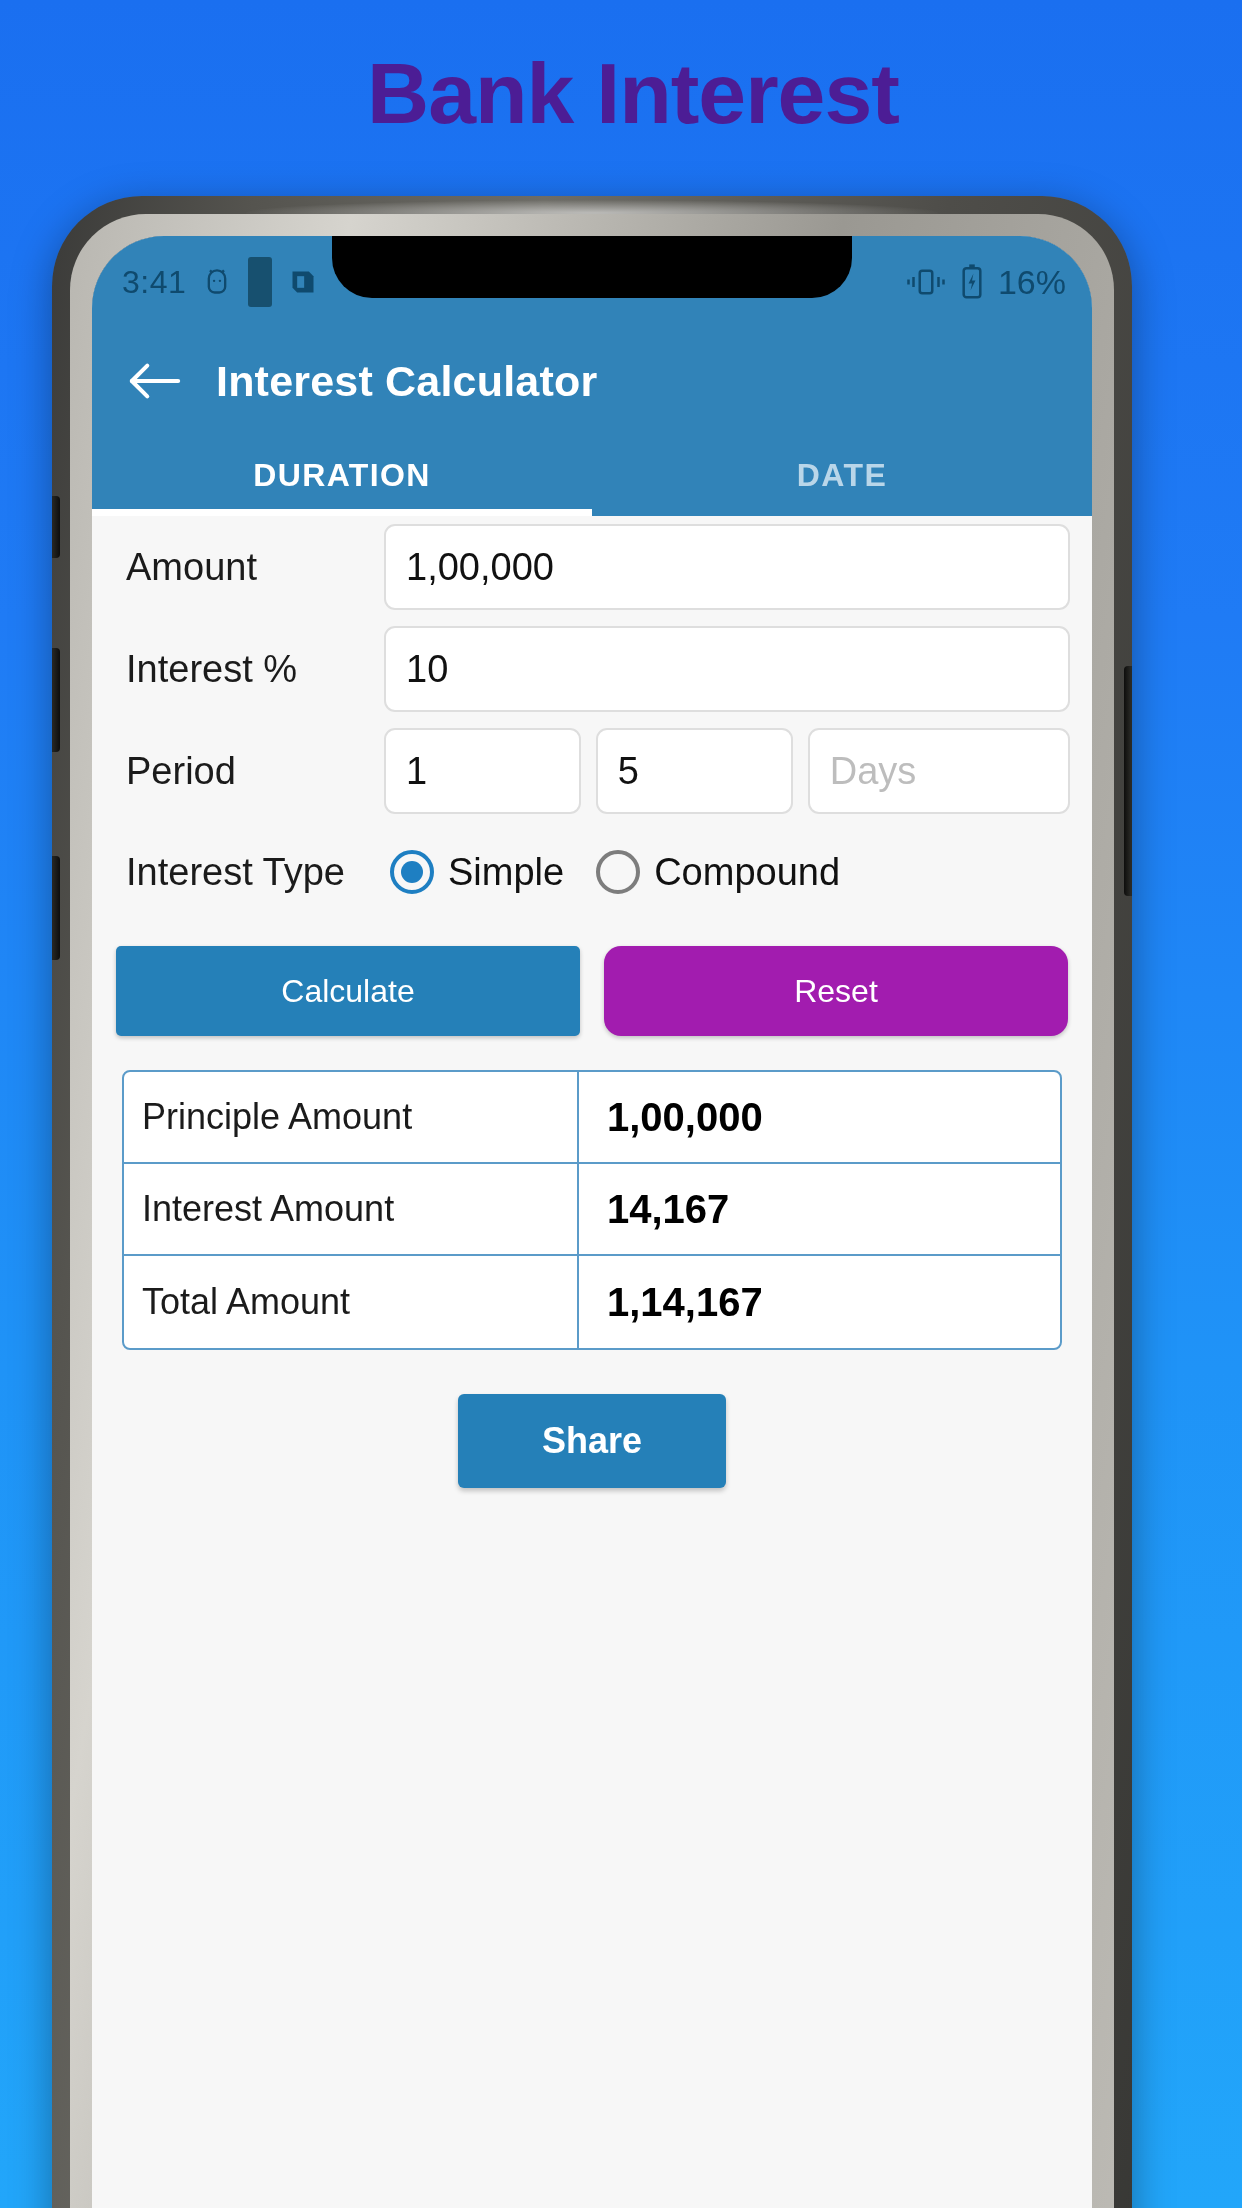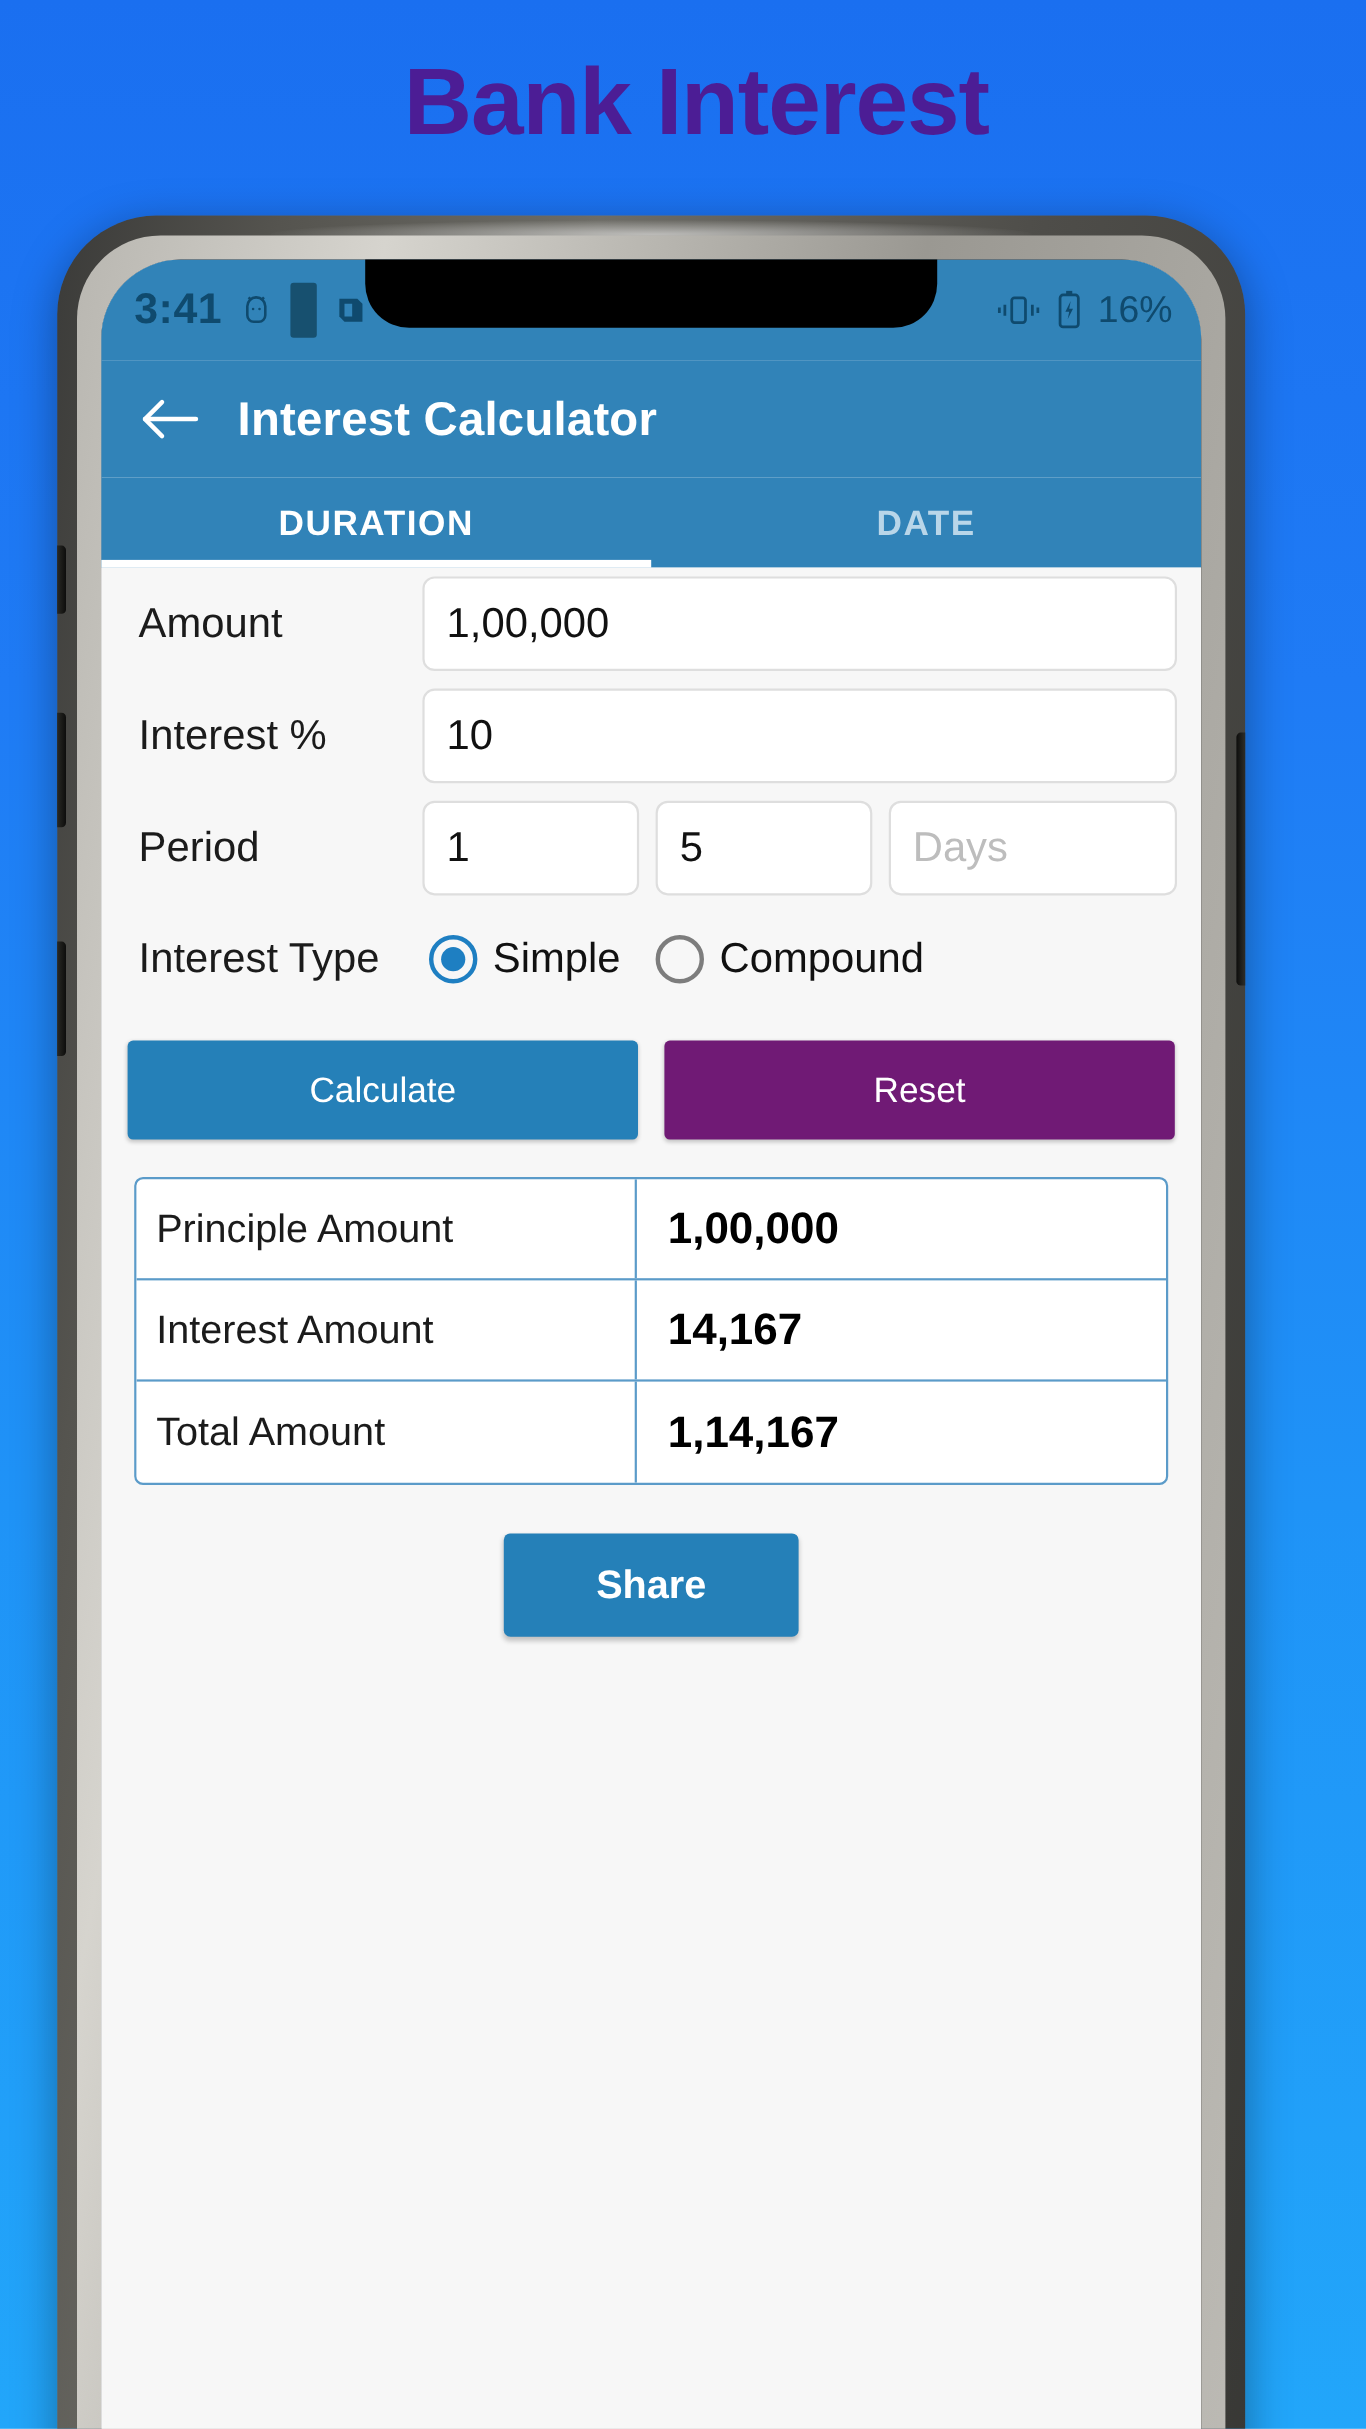--- a/index.html
+++ b/index.html
@@ -113,21 +113,21 @@
   .status-left {
     position: absolute;
     left: 30px; top: 0; height: 92px;
     display: flex; align-items: center; gap: 17px;
   }
   .status-right {
     position: absolute;
     right: 26px; top: 0; height: 92px;
     display: flex; align-items: center; gap: 14px;
   }
-  .status-clock { font-size: 39px; font-weight: 700; color: #0f4a6e; letter-spacing: 0.5px; }
+  .status-clock { font-size: 32px; font-weight: 400; color: #0f4a6e; letter-spacing: 0.5px; }
   .status-batt-text { font-size: 34px; font-weight: 400; color: #0f4a6e; }
   .sicon { display: inline-flex; align-items: center; color: #0f4a6e; }
   .sicon svg { display: block; }
   .notif-block {
     width: 24px; height: 50px;
     background: #17506f;
     border-radius: 3px;
   }
 
   
@@ -250,21 +250,21 @@
     border: none;
     border-radius: 5px;
     font-size: 32px;
     font-weight: normal;
     color: #ffffff;
     cursor: pointer;
     font-family: "Liberation Sans", sans-serif;
     box-shadow: 0 2px 4px rgba(0,0,0,0.22);
   }
   .btn-primary { background: #2580b8; }
-  .btn-secondary { background: #701a75; }
+  .btn-secondary { background: #a21caf; border-radius: 17px; }
 
   
   .result-table {
     margin: 34px 8px 0 8px;
     border: 2px solid #5b9bc9;
     border-radius: 8px;
     overflow: hidden;
     background: #ffffff;
   }
   .result-row {

